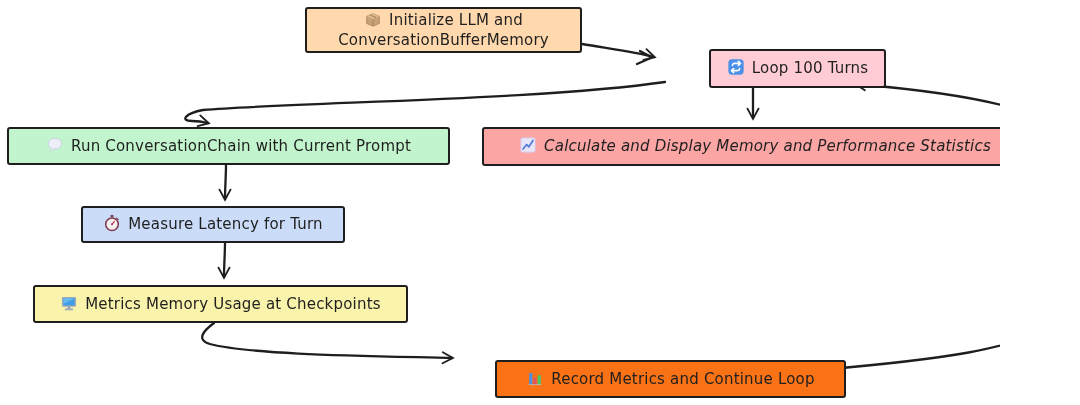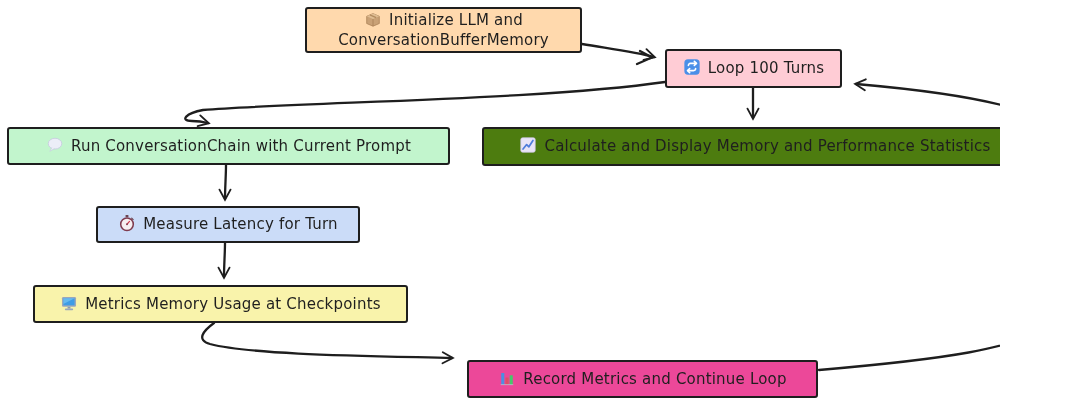--- a/index.html
+++ b/index.html
@@ -30,21 +30,21 @@
     display:inline-block;
     vertical-align:-3px;
     margin-right:7px;
     line-height:0;
   }
   .node .lbl{display:inline;}
   .node-init   {left:305px; top:7px;   width:277px; height:46px;}
   .node-loop   {left:665px; top:49px;  width:177px; height:39px;}
   .node-run    {left:7px;   top:127px; width:443px; height:38px;}
   .node-stats  {left:482px; top:127px; width:546px; height:39px;}
-  .node-latency{left:96px;  top:206px; width:264px; height:37px;}
+  .node-latency{left:81px;  top:206px; width:264px; height:37px;}
   .node-memory {left:33px;  top:285px; width:375px; height:38px;}
   .node-record {left:467px; top:360px; width:351px; height:38px;}
 </style>
 </head>
 <body>
 
 <div class="canvas">
 
   <svg class="edges" width="1080" height="405" viewBox="0 0 1080 405">
     <defs>
@@ -70,21 +70,21 @@
         <svg width="18" height="18" viewBox="0 0 20 20">
           <path d="M3,7 L10,4 L17,7 L17,15 L10,18 L3,15 Z" fill="#c9a176" stroke="#a67c52" stroke-width="0.8"></path>
           <path d="M3,7 L10,10 L17,7 L10,4 Z" fill="#dfbd93"></path>
           <path d="M10,10 L10,18" stroke="#a67c52" stroke-width="0.8"></path>
           <path d="M6.5,5.5 L13.5,8.5" stroke="#b28a5e" stroke-width="1.4"></path>
         </svg>
       </span><span class="lbl">Initialize LLM and ConversationBufferMemory</span>
     </div>
   </div>
 
-  <div class="node node-loop" style="background-color: rgb(255, 204, 213);">
+  <div class="node node-loop" style="background-color: rgb(255, 204, 213); margin-left: 44px;">
     <div>
       <span class="icon">
         <svg width="18" height="18" viewBox="0 0 20 20">
           <rect x="1.5" y="1.5" width="17" height="17" rx="4" fill="#4a8fe8"></rect>
           <path d="M6,8.2 a2.2,2.2 0 0 1 2.2,-2.2 h6" stroke="#ffffff" stroke-width="1.8" fill="none" stroke-linecap="round"></path>
           <path d="M12.6,3.8 L15,6 L12.6,8.2" fill="none" stroke="#ffffff" stroke-width="1.8" stroke-linecap="round" stroke-linejoin="round"></path>
           <path d="M14,11.8 a2.2,2.2 0 0 1 -2.2,2.2 h-6" stroke="#ffffff" stroke-width="1.8" fill="none" stroke-linecap="round"></path>
           <path d="M7.4,11.8 L5,14 L7.4,16.2" fill="none" stroke="#ffffff" stroke-width="1.8" stroke-linecap="round" stroke-linejoin="round"></path>
         </svg>
       </span><span class="lbl">Loop 100 Turns</span>
@@ -95,21 +95,21 @@
     <div>
       <span class="icon">
         <svg width="18" height="18" viewBox="0 0 20 20">
           <ellipse cx="10" cy="8.5" rx="7.5" ry="6" fill="#eceef8" stroke="#c6cadf" stroke-width="0.9"></ellipse>
           <path d="M6.5,13 L4.2,17 L9.5,14" fill="#eceef8" stroke="#c6cadf" stroke-width="0.7"></path>
         </svg>
       </span><span class="lbl">Run ConversationChain with Current Prompt</span>
     </div>
   </div>
 
-  <div class="node node-stats" style="background-color: #4d7c0f;">
+  <div class="node node-stats" style="background-color: #fca5a5; font-style: italic;">
     <div>
       <span class="icon">
         <svg width="18" height="18" viewBox="0 0 20 20">
           <rect x="2" y="2" width="16" height="16" rx="2" fill="#e9e4f6" stroke="#cfc6ea" stroke-width="0.8"></rect>
           <polyline points="4.5,14.5 8.5,9.5 11,12 15.5,5" stroke="#4f7ddb" stroke-width="1.9" fill="none" stroke-linecap="round" stroke-linejoin="round"></polyline>
         </svg>
       </span><span class="lbl">Calculate and Display Memory and Performance Statistics</span>
     </div>
   </div>
 
@@ -134,21 +134,21 @@
           <rect x="2.2" y="3.2" width="15.6" height="11" rx="1.4" fill="#9aa7bd"></rect>
           <rect x="3.8" y="4.8" width="12.4" height="7.8" fill="#3f9ce6"></rect>
           <path d="M3.8,4.8 L16.2,4.8 L3.8,11 Z" fill="#74c3f2" opacity="0.75"></path>
           <rect x="8.4" y="14.2" width="3.2" height="2" fill="#8d9ab1"></rect>
           <rect x="5.4" y="16.2" width="9.2" height="1.9" rx="0.9" fill="#9aa7bd"></rect>
         </svg>
       </span><span class="lbl">Metrics Memory Usage at Checkpoints</span>
     </div>
   </div>
 
-  <div class="node node-record" style="background-color: #ec4899;">
+  <div class="node node-record" style="background-color: #f97316; margin-left: 28px;">
     <div>
       <span class="icon">
         <svg width="18" height="18" viewBox="0 0 20 20">
           <rect x="3.6" y="4.5" width="3.4" height="13" fill="#4a90e2"></rect>
           <rect x="8.3" y="9.5" width="3.4" height="8" fill="#e04f63"></rect>
           <rect x="13" y="7" width="3.4" height="10.5" fill="#45c96a"></rect>
           <rect x="3" y="17" width="14" height="0.9" fill="#b9c0cc"></rect>
         </svg>
       </span><span class="lbl">Record Metrics and Continue Loop</span>
     </div>

